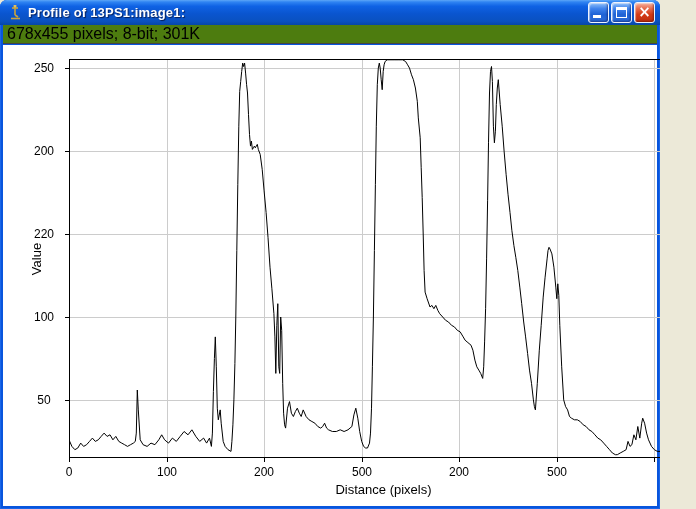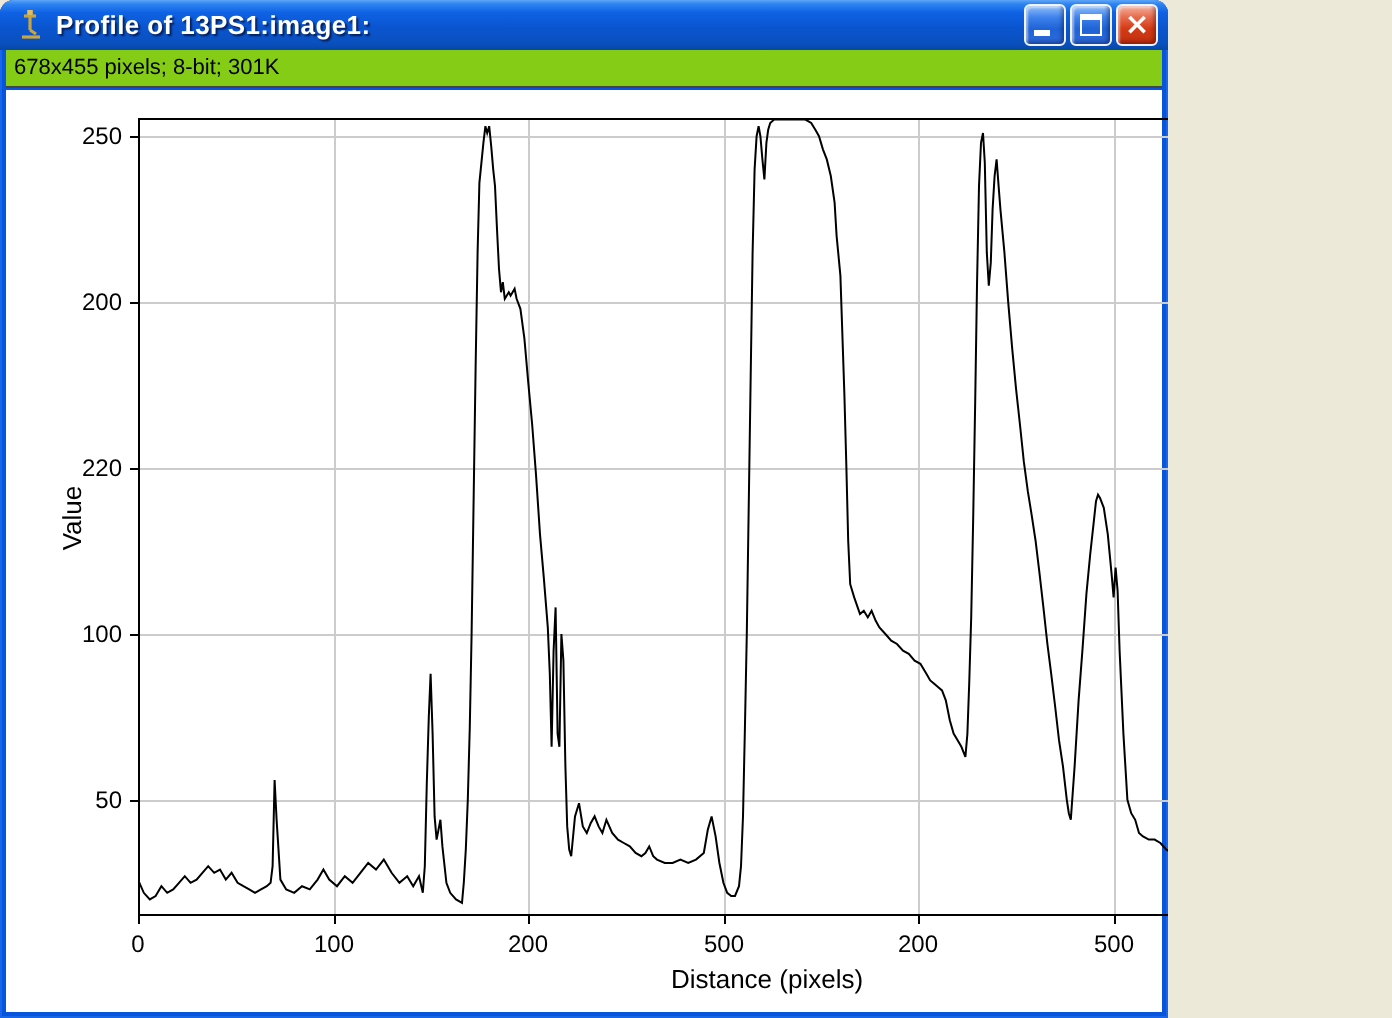--- a/index.html
+++ b/index.html
@@ -1,48 +1,48 @@
 <!DOCTYPE html>
 <html><head>
 <meta charset="utf-8">
 <style>
   html,body{margin:0;padding:0;background:#ece9d8;}
   *{box-sizing:border-box;}
-  #stage{position:relative;width:584px;height:509px;font-family:"Liberation Sans","DejaVu Sans",sans-serif;overflow:hidden;}
+  #stage{position:relative;width:660px;height:509px;font-family:"Liberation Sans","DejaVu Sans",sans-serif;overflow:hidden;}
   .window{position:absolute;inset:0;background:#0855dd;border-radius:7px 7px 0 0;
           box-shadow:inset 0 0 0 1px #1a66e8;}
   .titlebar{position:absolute;top:0;left:0;right:0;height:25px;
     background:linear-gradient(to bottom,#5da6f7 0%,#2f84f2 8%,#0f62e4 25%,#0a55cf 55%,#0a51c0 85%,#0747a6 100%);
     border-radius:7px 7px 0 0;display:flex;align-items:center;padding:0 5px;}
   .title-icon{width:17px;height:17px;margin:0 4px 0 2px;flex:0 0 auto;}
   .title-text{color:#ffffff;font-weight:bold;font-size:13px;letter-spacing:.2px;
     text-shadow:1px 1px 1px rgba(0,0,30,.65);white-space:nowrap;flex:1 1 auto;}
   .controls{display:flex;gap:2px;margin-left:auto;}
   .tb-btn{position:relative;width:21px;height:21px;border-radius:3px;border:1px solid #eef4ff;
     padding:0;cursor:pointer;}
   .btn-blue{background:linear-gradient(to bottom,#8fc0fb 0%,#3e82ec 30%,#1f63d6 60%,#2e6cd8 100%);
     box-shadow:inset -1px -1px 2px rgba(0,0,60,.45), inset 1px 1px 1px rgba(255,255,255,.55);}
   .btn-red{background:linear-gradient(to bottom,#f6b2a0 0%,#e66a4b 30%,#d33a16 60%,#c03010 100%);
     box-shadow:inset -1px -1px 2px rgba(60,0,0,.45), inset 1px 1px 1px rgba(255,255,255,.5);}
   .glyph-min{position:absolute;left:4px;bottom:4px;width:8px;height:3px;background:#fff;}
   .glyph-max{position:absolute;left:4px;top:4px;width:11px;height:11px;border:1px solid #fff;border-top:3px solid #fff;}
   .glyph-x{position:absolute;inset:0;color:#fff;font-weight:bold;font-size:15px;line-height:19px;text-align:center;
     font-family:"DejaVu Sans",sans-serif;}
-  .infobar{position:absolute;top:25px;left:3px;right:3px;height:19px;background:#84cc16;
-    border-bottom:1px solid #444;color:#000;font-size:11px;line-height:18px;padding-left:4px;}
+  .infobar{position:absolute;top:25px;left:3px;right:3px;height:19px;background:#4d7c0f;
+    border-bottom:1px solid #444;color:#000;font-size:16px;line-height:18px;padding-left:4px;}
   .canvas{position:absolute;top:45px;left:3px;right:3px;bottom:3px;background:#ffffff;}
   
   #plot-root{position:absolute;inset:0;}
   .plot-frame{position:absolute;border:1px solid #000;background:transparent;}
   .gridline-v{position:absolute;width:1px;background:#cccccc;}
   .gridline-h{position:absolute;height:1px;background:#cccccc;}
   .tick{position:absolute;background:#000;}
   .tick-label{position:absolute;color:#000;font-size:12px;white-space:nowrap;}
   .x-label{transform:translateX(-50%);}
-  .y-label{text-align:right;transform:translateY(-50%);}
+  .y-label{text-align:center;transform:translateY(-50%);}
   .axis-title{position:absolute;color:#000;font-size:13px;white-space:nowrap;}
   .y-axis-title{transform:translate(-50%,-50%) rotate(-90deg);}
   .x-axis-title{transform:translateX(-50%);margin-left:14px;}
   #curve-svg{position:absolute;}
 </style>
 </head>
 <body>
 
 <div id="stage">
   <div class="window">

